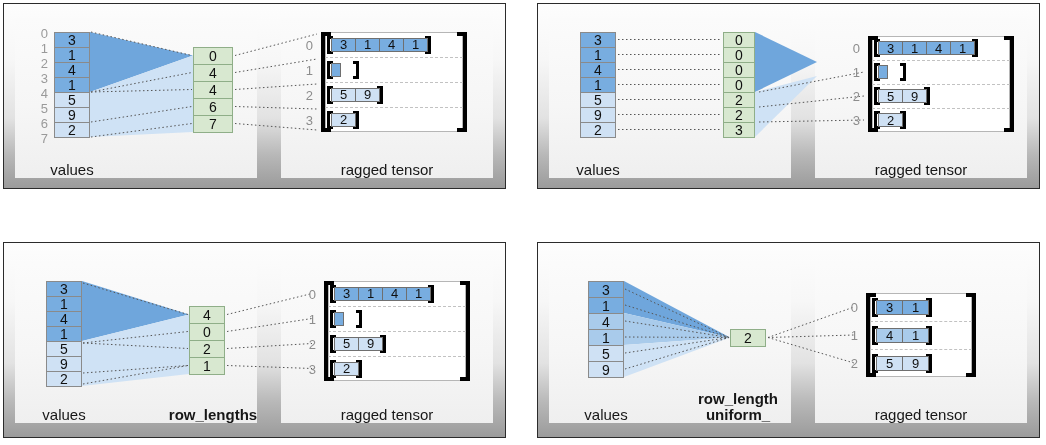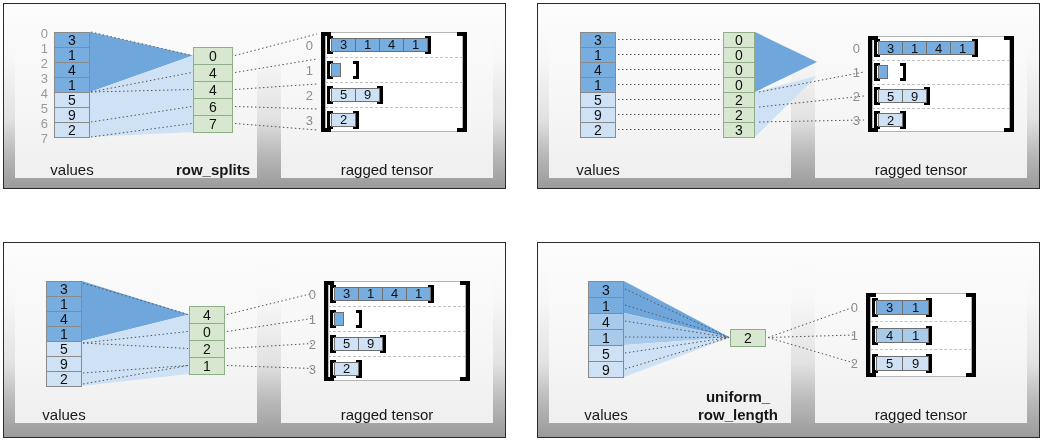--- a/index.html
+++ b/index.html
@@ -119,21 +119,20 @@
         <div class="cell" style="width: 36px; height: 16px; background: rgb(207, 225, 244);">2</div>
       </div>
       <div class="col" style="left: 189px; top: 43px; width: 40px;">
         <div class="cell" style="width: 40px; height: 18px; background: rgb(216, 232, 208); border-color: rgb(143, 174, 136);">0</div>
         <div class="cell" style="width: 40px; height: 18px; background: rgb(216, 232, 208); border-color: rgb(143, 174, 136);">4</div>
         <div class="cell" style="width: 40px; height: 18px; background: rgb(216, 232, 208); border-color: rgb(143, 174, 136);">4</div>
         <div class="cell" style="width: 40px; height: 18px; background: rgb(216, 232, 208); border-color: rgb(143, 174, 136);">6</div>
         <div class="cell" style="width: 40px; height: 18px; background: rgb(216, 232, 208); border-color: rgb(143, 174, 136);">7</div>
       </div>
       <div class="caption" style="left: 38px; top: 158px; width: 60px;">values</div>
-      <div class="caption bold" style="left: 134px; top: 158px; width: 150px;">row_splits</div>
       <div class="caption" style="left: 277px; top: 158px; width: 212px;">ragged tensor</div>
       <div class="tensor" style="left: 317px; top: 28px; width: 146px; height: 100px;">
         <div class="tbox" style="left: 4px; top: 0px; width: 138px; height: 100px;"></div>
         <div class="brk" style="left: 0px; top: 0px; width: 4px; height: 100px;"></div>
         <div class="brk" style="left: 0px; top: 0px; width: 10px; height: 4px;"></div>
         <div class="brk" style="left: 0px; top: 96px; width: 10px; height: 4px;"></div>
         <div class="brk" style="left: 142px; top: 0px; width: 4px; height: 100px;"></div>
         <div class="brk" style="left: 136px; top: 0px; width: 10px; height: 4px;"></div>
         <div class="brk" style="left: 136px; top: 96px; width: 10px; height: 4px;"></div>
         <div class="rowlab" style="left: -22px; top: 6.5px;">0</div>
@@ -304,20 +303,21 @@
         <div class="cell" style="width: 36px; height: 16px; background: rgb(207, 225, 244);">9</div>
         <div class="cell" style="width: 36px; height: 16px; background: rgb(207, 225, 244);">2</div>
       </div>
       <div class="col" style="left: 185px; top: 63px; width: 36px;">
         <div class="cell" style="width: 36px; height: 18px; background: rgb(216, 232, 208); border-color: rgb(143, 174, 136);">4</div>
         <div class="cell" style="width: 36px; height: 18px; background: rgb(216, 232, 208); border-color: rgb(143, 174, 136);">0</div>
         <div class="cell" style="width: 36px; height: 18px; background: rgb(216, 232, 208); border-color: rgb(143, 174, 136);">2</div>
         <div class="cell" style="width: 36px; height: 18px; background: rgb(216, 232, 208); border-color: rgb(143, 174, 136);">1</div>
       </div>
       <div class="caption" style="left: 30px; top: 164px; width: 60px;">values</div>
+      <div class="caption bold" style="left: 134px; top: 164px; width: 150px;">row_lengths</div>
       <div class="caption" style="left: 277px; top: 164px; width: 212px;">ragged tensor</div>
       <div class="tensor" style="left: 320px; top: 38px; width: 146px; height: 100px;">
         <div class="tbox" style="left: 4px; top: 0px; width: 138px; height: 100px;"></div>
         <div class="brk" style="left: 0px; top: 0px; width: 4px; height: 100px;"></div>
         <div class="brk" style="left: 0px; top: 0px; width: 10px; height: 4px;"></div>
         <div class="brk" style="left: 0px; top: 96px; width: 10px; height: 4px;"></div>
         <div class="brk" style="left: 142px; top: 0px; width: 4px; height: 100px;"></div>
         <div class="brk" style="left: 136px; top: 0px; width: 10px; height: 4px;"></div>
         <div class="brk" style="left: 136px; top: 96px; width: 10px; height: 4px;"></div>
         <div class="rowlab" style="left: -22px; top: 6.5px;">0</div>
@@ -392,22 +392,22 @@
         <div class="cell" style="width: 36px; height: 17px; background: rgb(169, 203, 235);">4</div>
         <div class="cell" style="width: 36px; height: 17px; background: rgb(169, 203, 235);">1</div>
         <div class="cell" style="width: 36px; height: 17px; background: rgb(207, 225, 244);">5</div>
         <div class="cell" style="width: 36px; height: 17px; background: rgb(207, 225, 244);">9</div>
       </div>
       <div class="col" style="left: 192px; top: 86px; width: 36px;">
         <div class="cell" style="width: 36px; height: 18px; background: rgb(216, 232, 208); border-color: rgb(143, 174, 136);">2</div>
       </div>
       <div class="caption" style="left: 38px; top: 164px; width: 60px;">values</div>
       <div class="caption bold" style="left: 140px; top: 146px; width: 120px;">
+        <div style="margin-top: 2px;">row_length</div>
         <div>uniform_</div>
-        <div style="margin-top: 2px;">row_length</div>
       </div>
       <div class="caption" style="left: 277px; top: 164px; width: 212px;">ragged tensor</div>
       <div class="tensor" style="left: 328px; top: 50px; width: 110px; height: 84px;">
         <div class="tbox" style="left: 4px; top: 0px; width: 102px; height: 84px;"></div>
         <div class="brk" style="left: 0px; top: 0px; width: 4px; height: 84px;"></div>
         <div class="brk" style="left: 0px; top: 0px; width: 10px; height: 4px;"></div>
         <div class="brk" style="left: 0px; top: 80px; width: 10px; height: 4px;"></div>
         <div class="brk" style="left: 106px; top: 0px; width: 4px; height: 84px;"></div>
         <div class="brk" style="left: 100px; top: 0px; width: 10px; height: 4px;"></div>
         <div class="brk" style="left: 100px; top: 80px; width: 10px; height: 4px;"></div>

